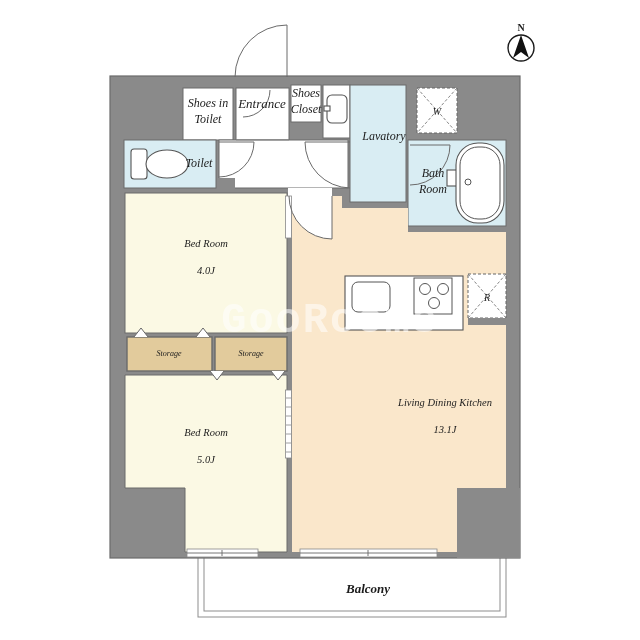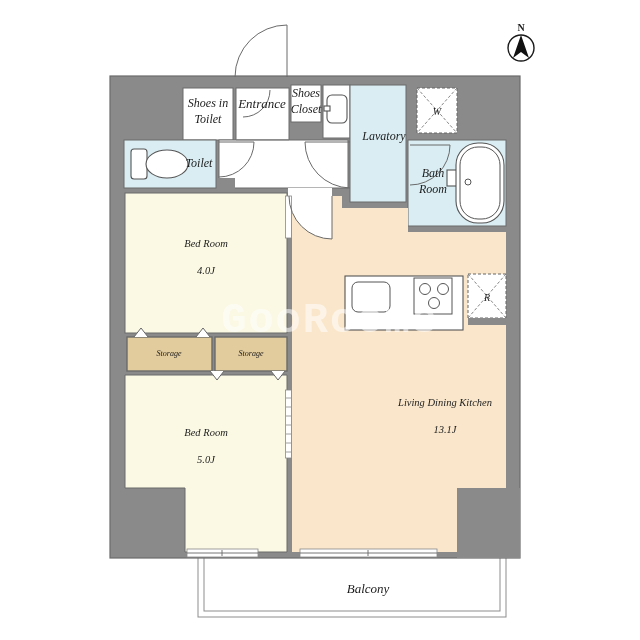--- a/index.html
+++ b/index.html
@@ -187,17 +187,17 @@
   <div class="label fs105" style="left:206px;top:446px;">
     <span style="display:block">Bed Room</span>
     <span style="display:block">5.0J</span>
   </div>
   <div class="label fs105" style="left:403px;top:416px;margin-left:42px;">
     <span style="display:block">Living Dining Kitchen</span>
     <span style="display:block">13.1J</span>
   </div>
   <div class="label fs8" style="left:169px;top:354px;">Storage</div>
   <div class="label fs8" style="left:251px;top:354px;">Storage</div>
-  <div class="label fs9" style="left:368px;top:589px;">Balcony</div>
+  <div class="label fs9" style="left:368px;top:589px;font-weight:bold;">Balcony</div>
   <div class="label compass-label" style="left:521px;top:27px;">N</div>
 
   <div class="watermark">GooRooms</div>
 </div>
 
 </body></html>

